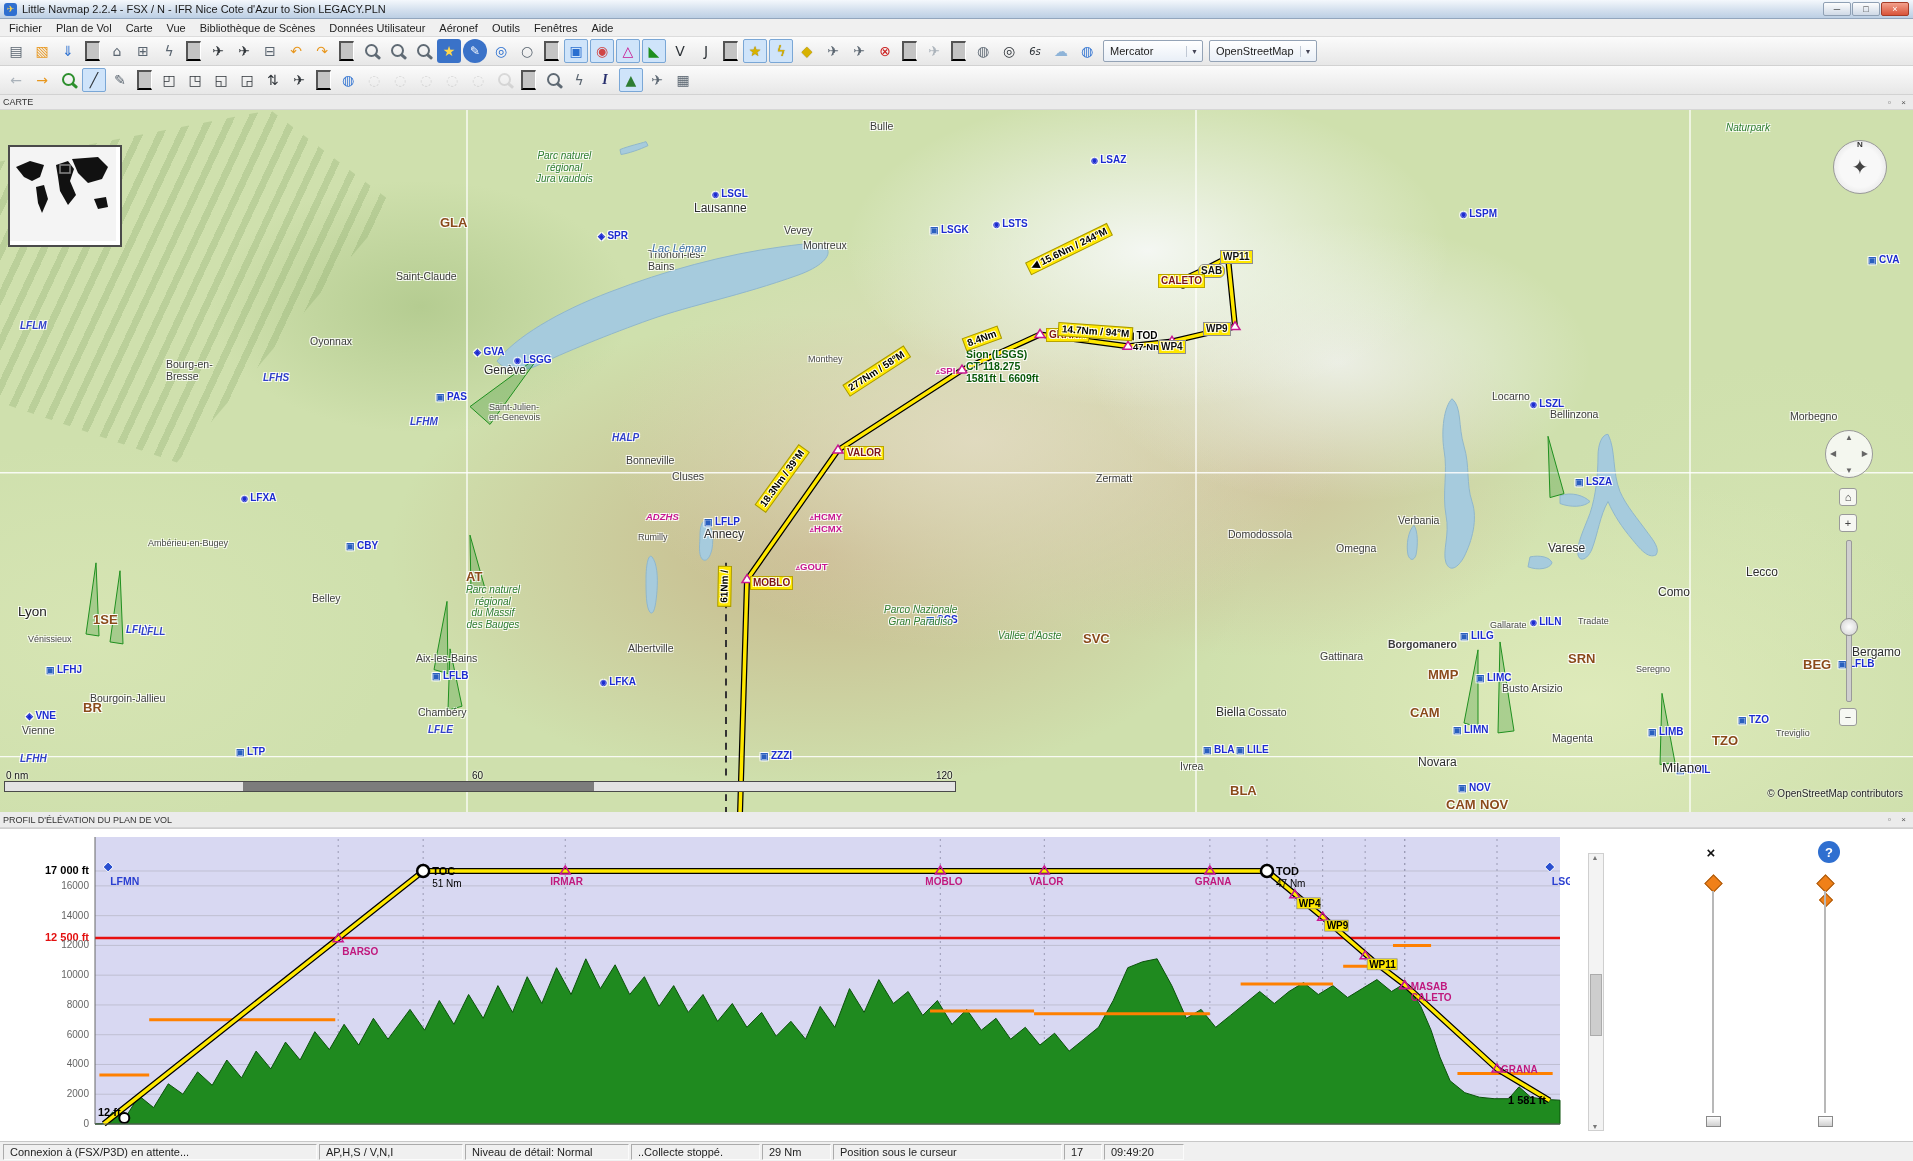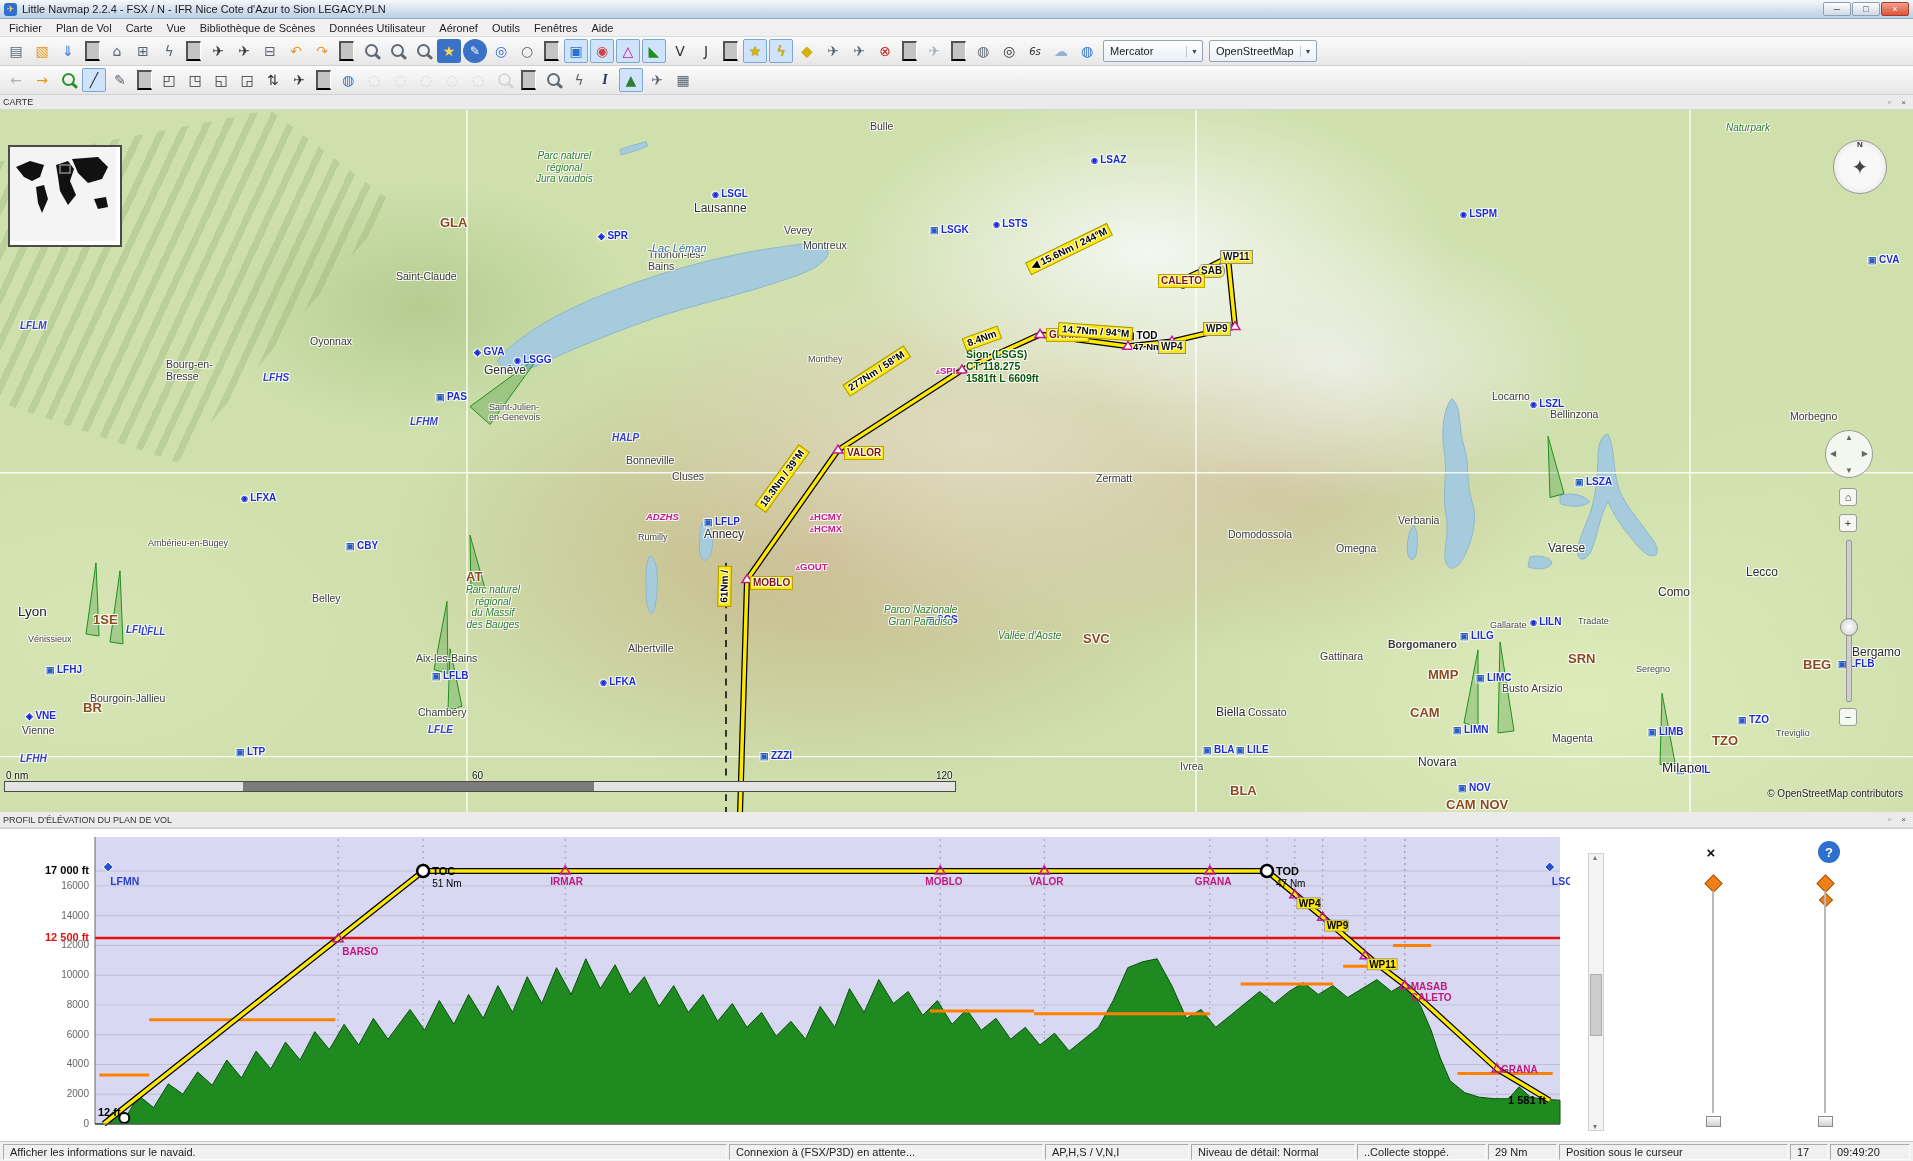--- a/index.html
+++ b/index.html
@@ -614,21 +614,20 @@
   <div class="vslider" style="left:1812px">
     <div class="dia"></div>
     <div class="dia2"></div>
     <div class="track"></div>
     <div class="hndl"></div>
   </div>
 </div>
 
 <div class="statusbar">
 
-<div class="sfield grow">Afficher les informations sur le navaid.</div>
     <div class="sfield" style="width: 300px;">Connexion à (FSX/P3D) en attente...</div>
     <div class="sfield" style="width: 130px;">AP,H,S / V,N,I</div>
     <div class="sfield" style="width: 150px;">Niveau de détail: Normal</div>
     <div class="sfield" style="width: 115px;">..Collecte stoppé.</div>
     <div class="sfield" style="width: 55px;">29 Nm</div>
     <div class="sfield" style="width: 215px;">Position sous le curseur</div>
     <div class="sfield" style="width: 24px;">17</div>
     <div class="sfield" style="width: 66px;">09:49:20</div>
   </div>
 

